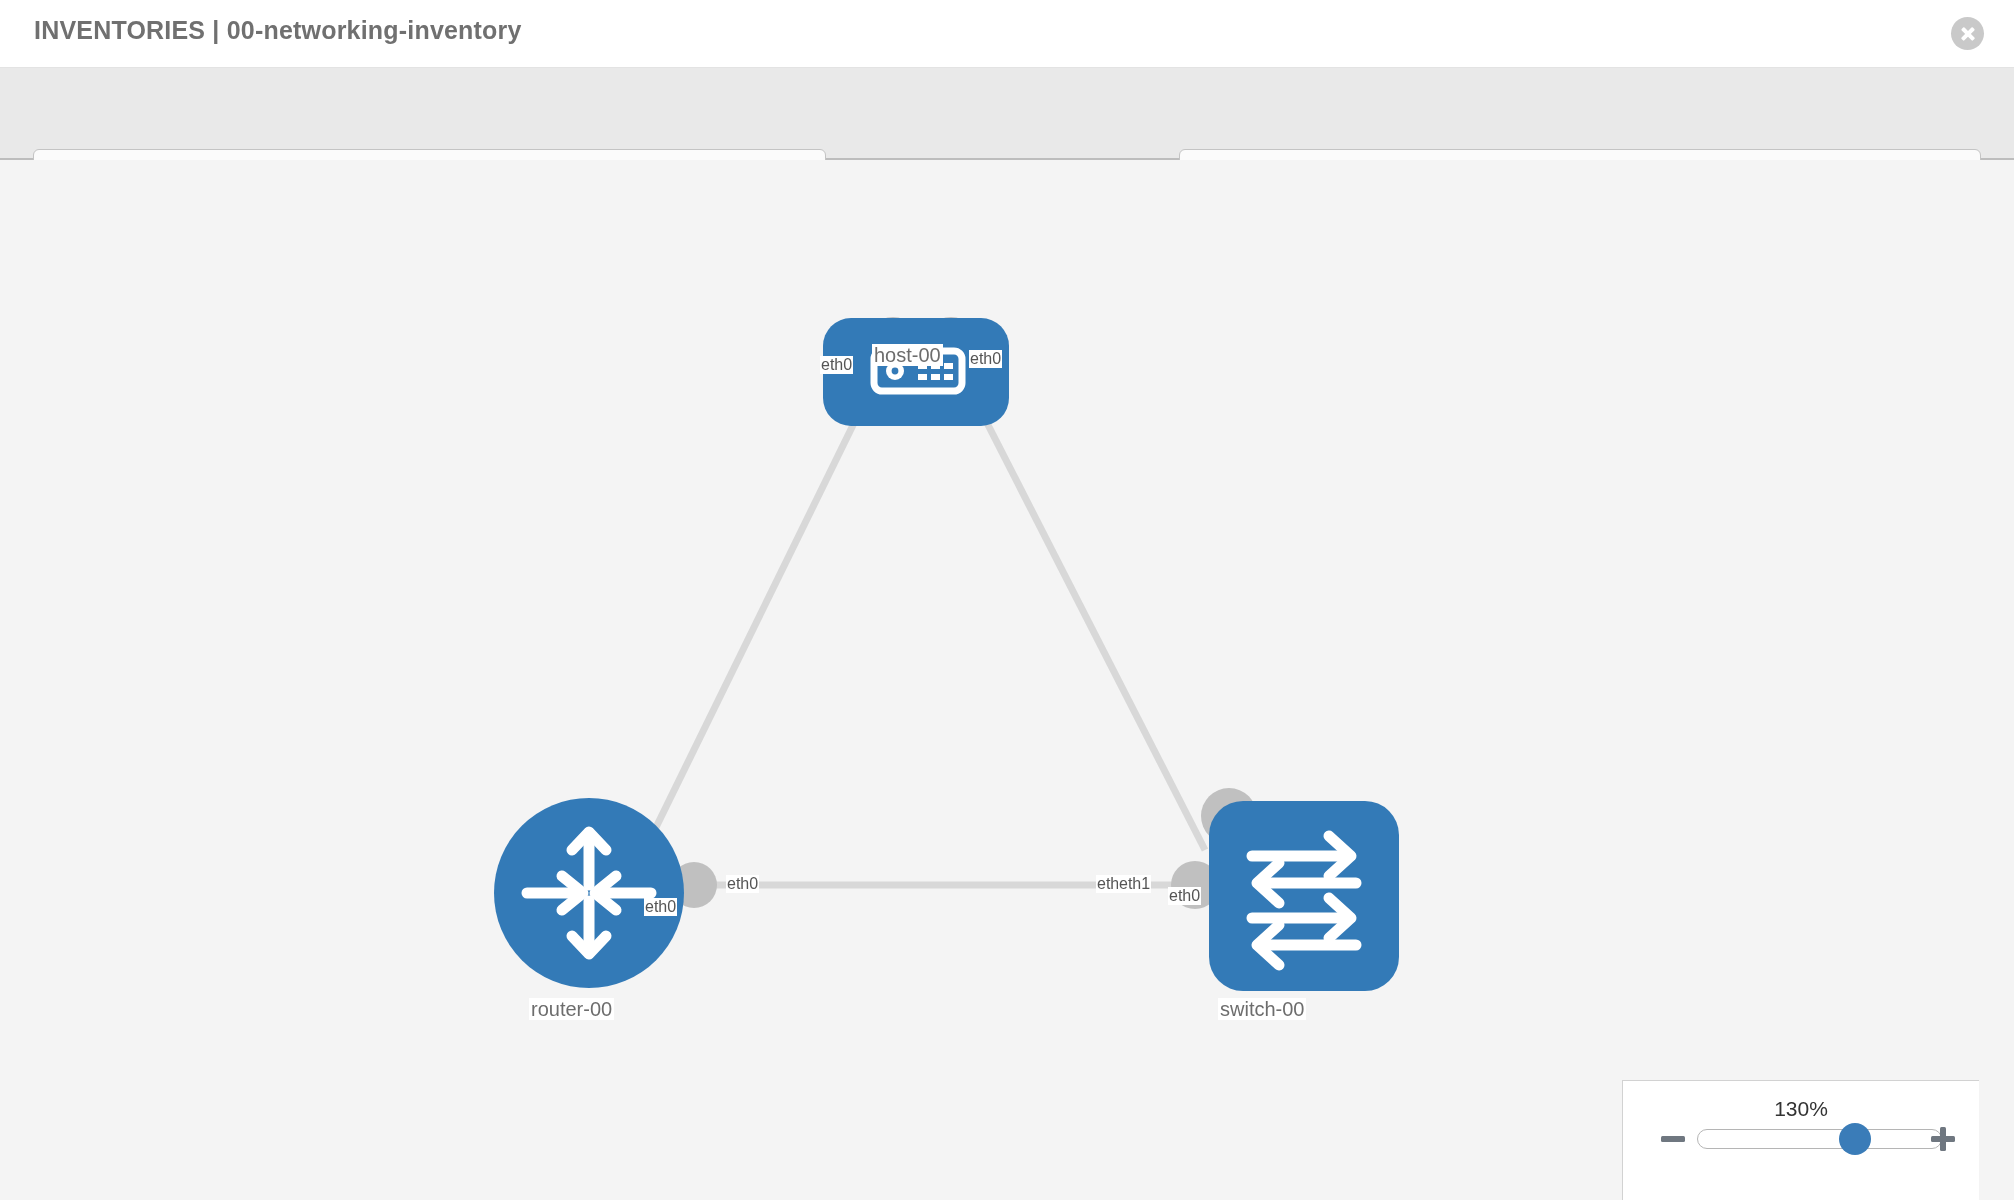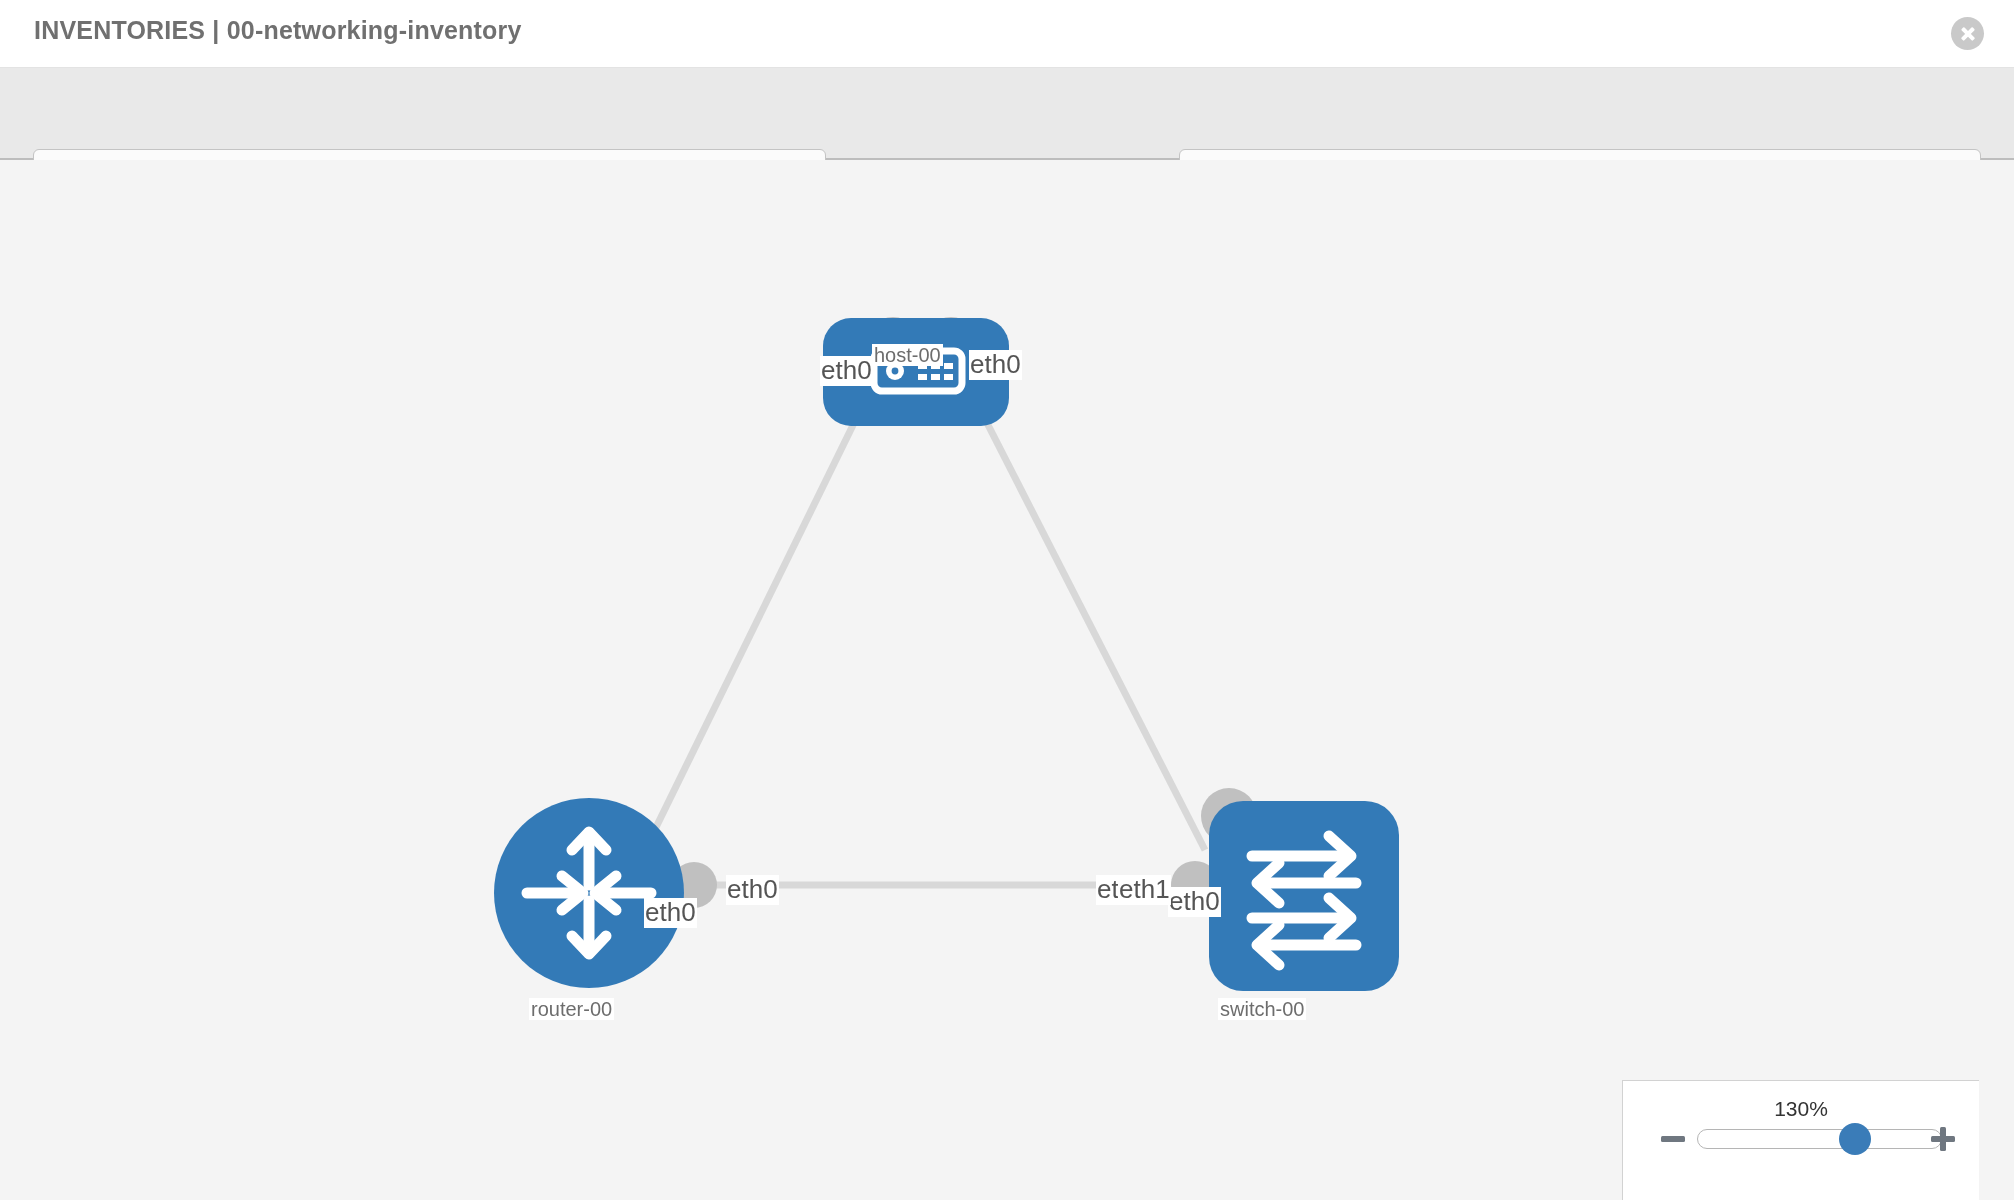--- a/index.html
+++ b/index.html
@@ -134,21 +134,21 @@
     position: absolute;
     font-size: 20px;
     color: #6d6d6d;
     background: #ffffff;
     white-space: nowrap;
     padding: 0 2px;
     line-height: 1.1;
   }
   .iface-label {
     position: absolute;
-    font-size: 26px;
+    font-size: 16px;
     color: #555555;
     background: #ffffff;
     white-space: nowrap;
     padding: 0 1px;
     line-height: 1.15;
   }
 
   
   .zoom-panel {
     position: absolute;

